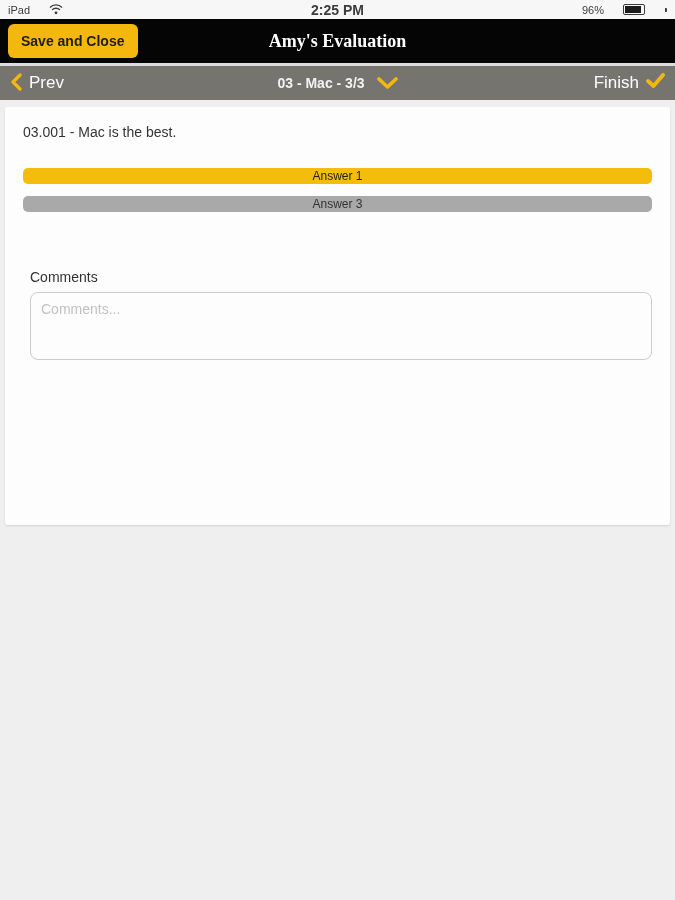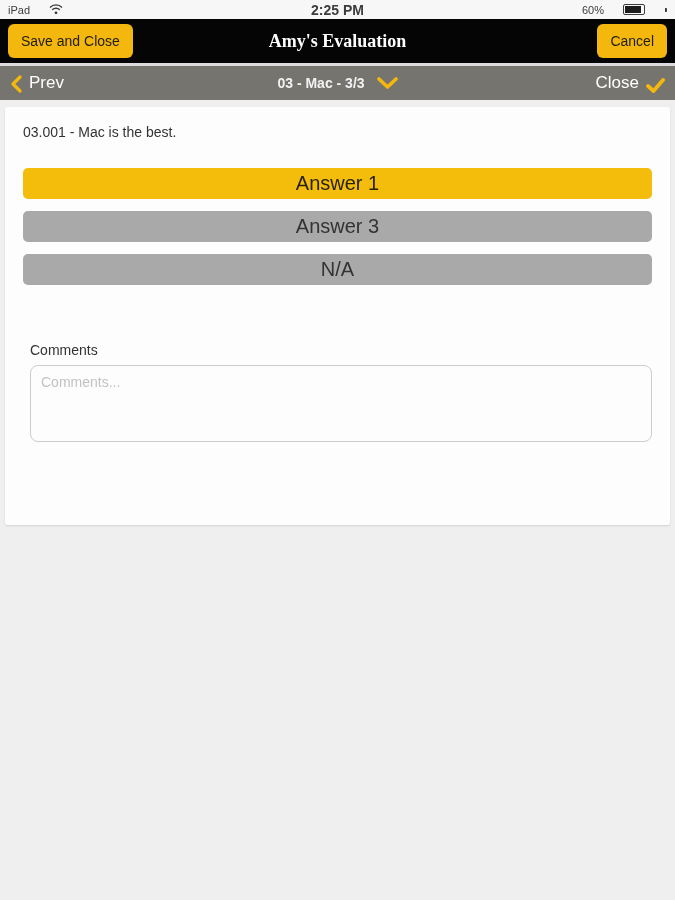--- a/index.html
+++ b/index.html
@@ -67,21 +67,21 @@
     position: relative;
     border-bottom: 3px solid #dcdcdc;
     box-sizing: content-box;
   }
   .hdr-btn {
     background: #f3b70e;
     color: #1f1d12;
     border: none;
     border-radius: 6px;
     font-family: "Liberation Sans", sans-serif;
-    font-weight: normal;
+    font-weight: bold;
     font-size: 14px;
     padding: 9px 13px;
     cursor: pointer;
     text-align: right;
   }
   .app-title {
     position: absolute;
     left: 0; right: 0;
     text-align: center;
     color: #ffffff;
@@ -95,21 +95,21 @@
   .nav-bar {
     height: 34px;
     background: #76746f;
     display: flex;
     align-items: center;
     justify-content: space-between;
     padding: 0 10px;
     position: relative;
   }
   .nav-left, .nav-right {
-    display: flex; align-items: flex-end; gap: 7px;
+    display: flex; align-items: flex-start; gap: 7px;
     color: #ffffff;
     font-size: 17px;
     cursor: pointer;
     z-index: 1;
   }
   .nav-center {
     position: absolute;
     left: 0; right: 0;
     display: flex;
     align-items: center;
@@ -132,44 +132,44 @@
     box-sizing: border-box;
     min-height: 418px;
   }
   .question-text {
     font-size: 14px;
     color: #333333;
     margin: 0 6px 28px 6px;
   }
   .answers { display: flex; flex-direction: column; gap: 12px; margin: 0 6px; }
   .answer-btn {
-    height: 31px;
+    height: 16px;
     border: none;
     border-radius: 5px;
     background: #a9a9a9;
     color: #333333;
     font-family: "Liberation Sans", sans-serif;
-    font-size: 20px;
+    font-size: 12px;
     cursor: pointer;
     width: 100%;
   }
   .answer-btn.selected {
     background: #f5bd0b;
     color: #26230f;
   }
 
   .comments-block { margin: 57px 6px 0 6px; padding-left: 7px; }
   .comments-label {
     font-size: 14px;
     color: #333333;
     margin-bottom: 7px;
   }
   .comments-input {
     width: 100%;
-    height: 77px;
+    height: 68px;
     box-sizing: border-box;
     border: 1px solid #cccccc;
     border-radius: 8px;
     padding: 8px 10px;
     font-family: "Liberation Sans", sans-serif;
     font-size: 14px;
     color: #333333;
     resize: none;
     background: #fdfdfd;
     outline: none;
@@ -185,69 +185,67 @@
     <span class="icon">
       <svg width="14" height="11" viewBox="0 0 14 11">
         <path d="M1 3.4 A8.5 8.5 0 0 1 13 3.4" fill="none" stroke="#3c3c3c" stroke-width="1.4"></path>
         <path d="M3.2 5.8 A5.4 5.4 0 0 1 10.8 5.8" fill="none" stroke="#3c3c3c" stroke-width="1.4"></path>
         <circle cx="7" cy="8.8" r="1.4" fill="#3c3c3c"></circle>
       </svg>
     </span>
   </div>
   <div class="status-center">2:25 PM</div>
   <div class="status-right">
-    <span>60%</span>
+    <span>96%</span>
     <span class="battery-body">
         <span class="battery-fill"></span>
       </span>
     <span class="battery-tip"></span>
   </div>
 </div>
 
 <div class="app-header">
   <button class="hdr-btn">Save and Close</button>
   <div class="app-title">Amy's Evaluation</div>
-  <button class="hdr-btn">Cancel</button>
 </div>
 
 <div class="nav-bar">
   <div class="nav-left">
     <span class="icon">
       <svg width="12" height="18" viewBox="0 0 12 18">
         <polyline points="10,2 3,9 10,16" fill="none" stroke="#f3b70e" stroke-width="3.2" stroke-linecap="round" stroke-linejoin="round"></polyline>
       </svg>
     </span>
     <span>Prev</span>
   </div>
   <div class="nav-center">
     <span>03 - Mac - 3/3</span>
     <span class="icon">
       <svg width="21" height="13" viewBox="0 0 21 13">
         <polyline points="2,2 10.5,10 19,2" fill="none" stroke="#f3b70e" stroke-width="3.6" stroke-linecap="round" stroke-linejoin="round"></polyline>
       </svg>
     </span>
   </div>
   <div class="nav-right">
-    <span>Close</span>
+    <span>Finish</span>
     <span class="icon">
       <svg width="19" height="15" viewBox="0 0 19 15">
         <polyline points="2,8 7.5,13 17,2" fill="none" stroke="#f3b70e" stroke-width="3.8" stroke-linecap="round" stroke-linejoin="round"></polyline>
       </svg>
     </span>
   </div>
 </div>
 
 <div class="content-area">
   <div class="card">
     <p class="question-text">03.001 - Mac is the best.</p>
 
     <div class="answers">
       <button class="answer-btn selected">Answer 1</button>
       <button class="answer-btn">Answer 3</button>
-      <button class="answer-btn">N/A</button>
     </div>
 
     <div class="comments-block">
       <div class="comments-label">Comments</div>
       <textarea class="comments-input" placeholder="Comments..." style=""></textarea>
     </div>
   </div>
 </div>
 
 </body></html>

